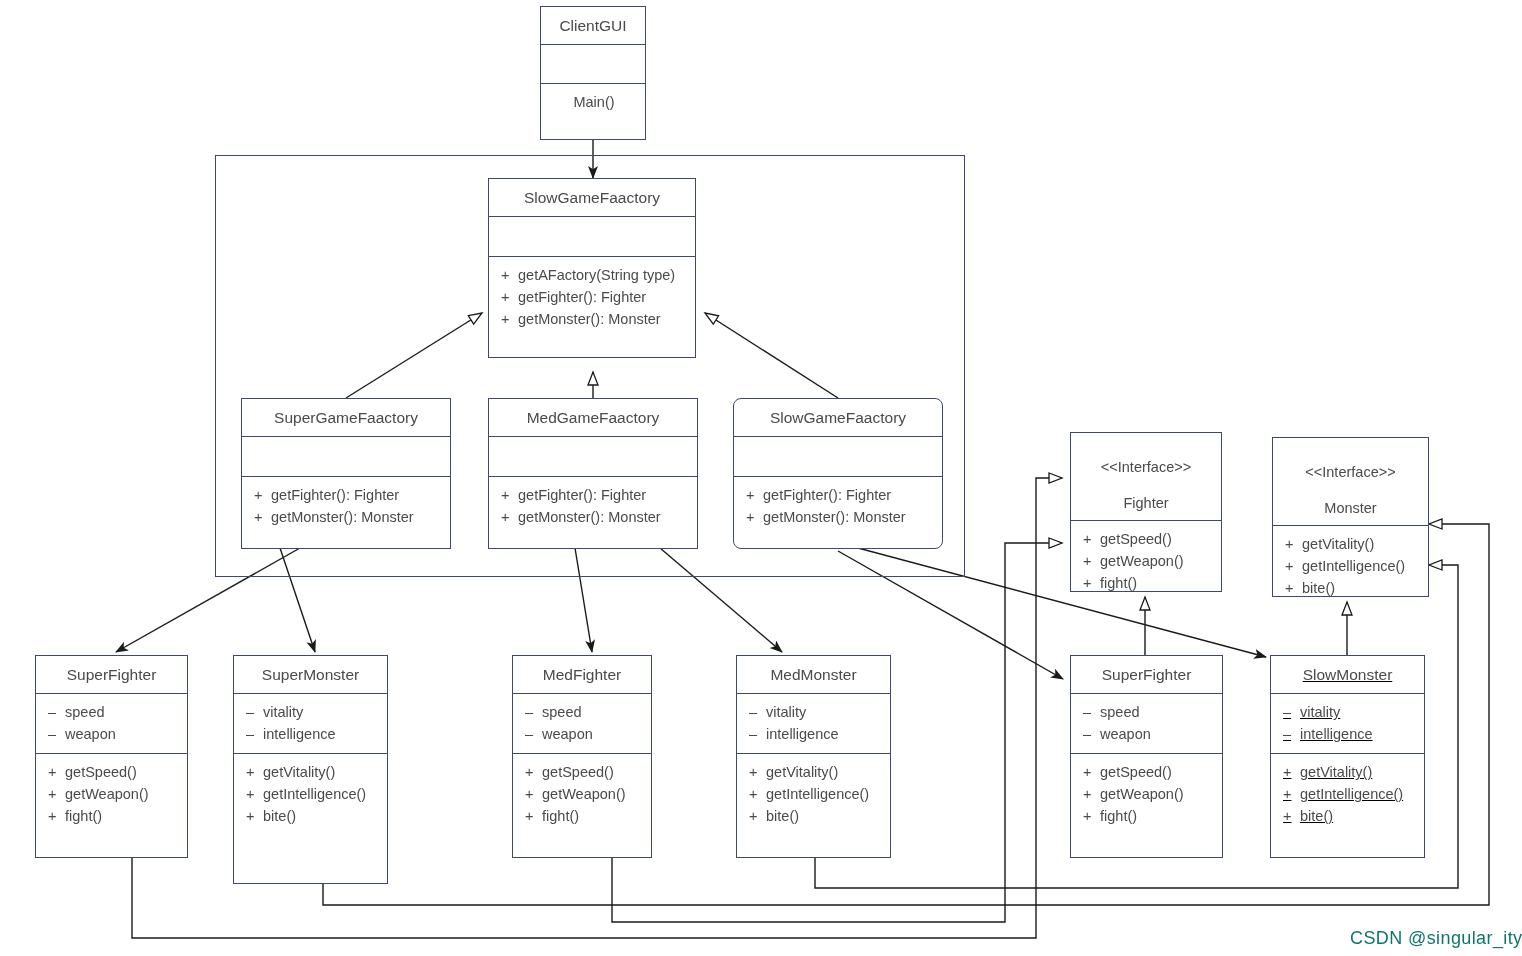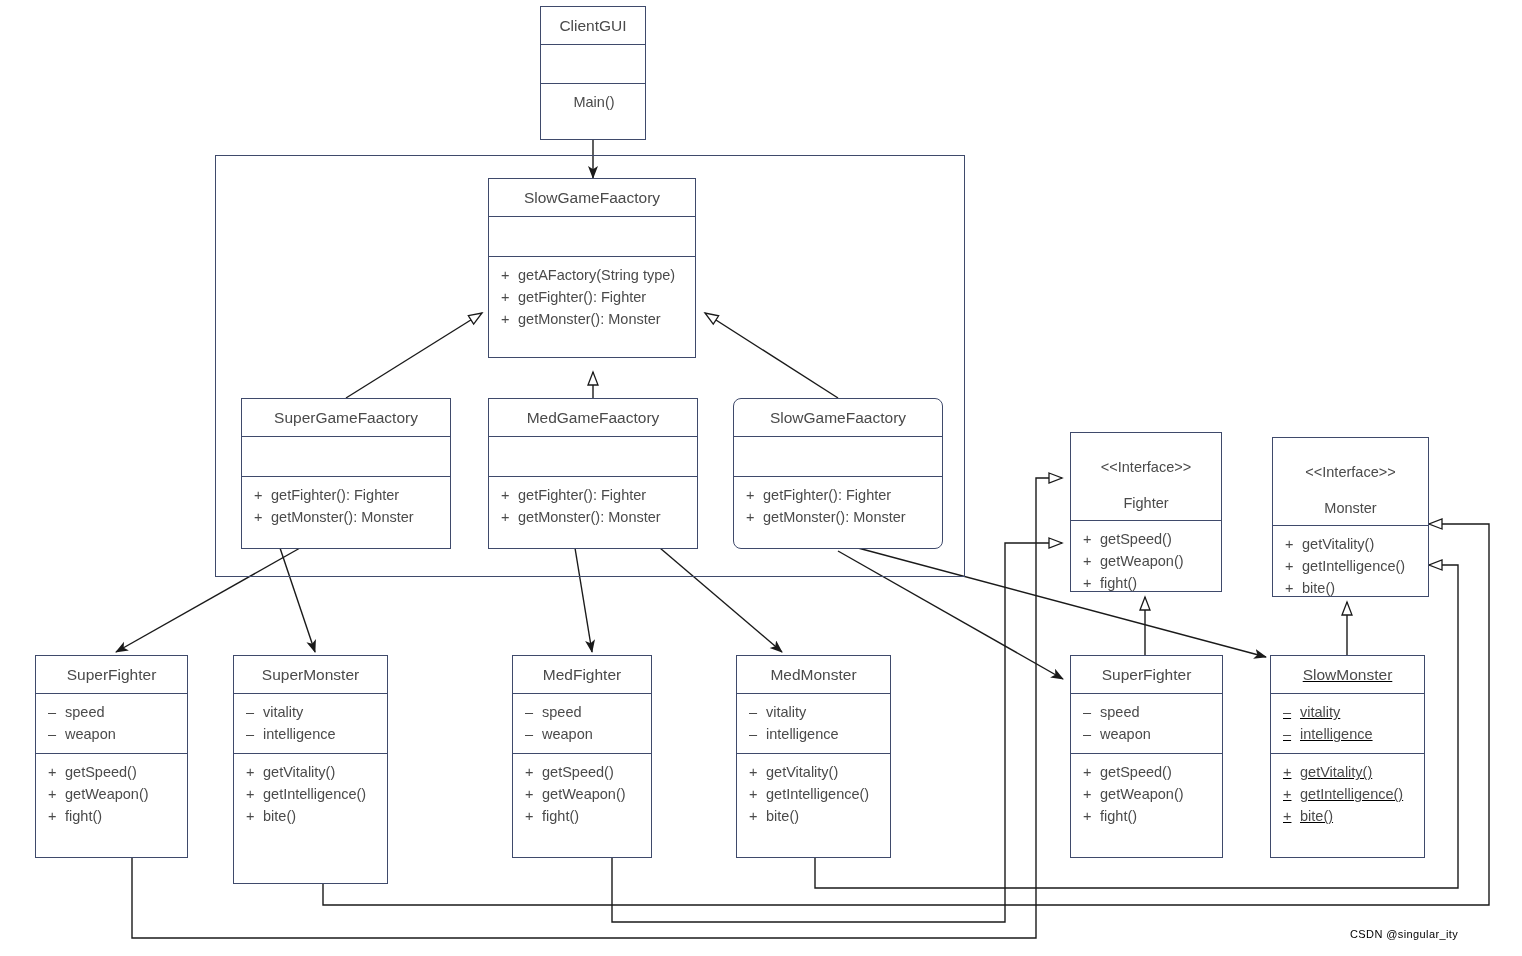--- a/index.html
+++ b/index.html
@@ -79,22 +79,22 @@
     position: absolute;
     box-sizing: border-box;
     border: 1.6px solid #3f4a6b;
     background: transparent;
     z-index: 1;
   }
 
   
   .watermark {
     position: absolute;
-    color: #000000;
-    font-size: 11px;
+    color: #0f766e;
+    font-size: 18px;
     letter-spacing: .4px;
     white-space: nowrap;
     z-index: 20;
   }
 </style>
 </head>
 <body>
 
 <div id="canvas">
 

